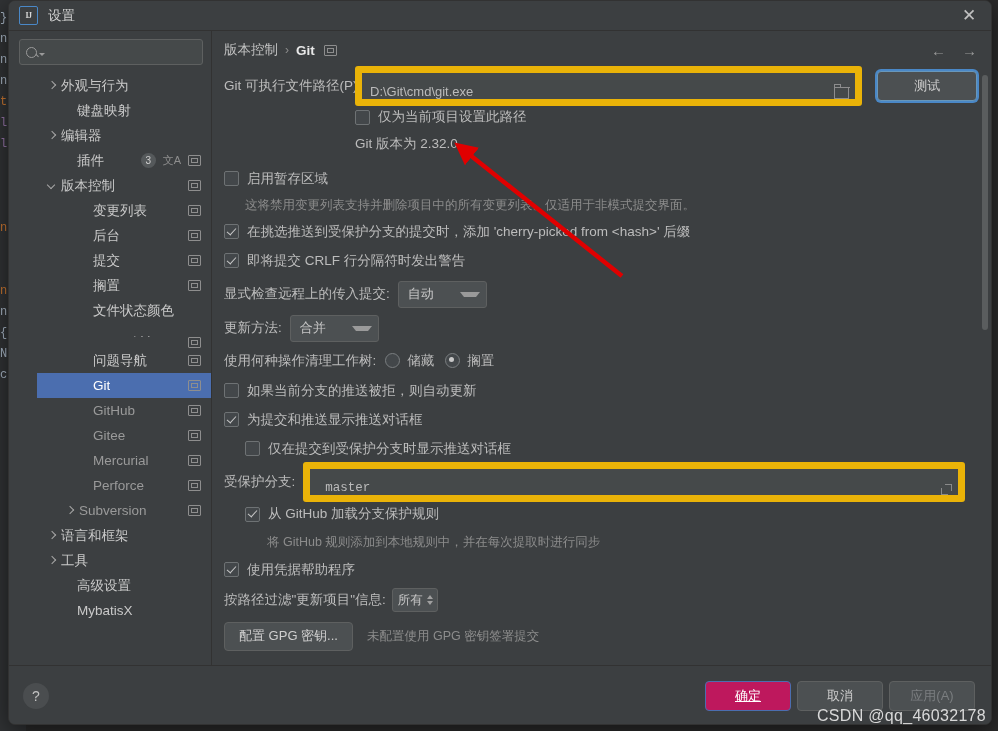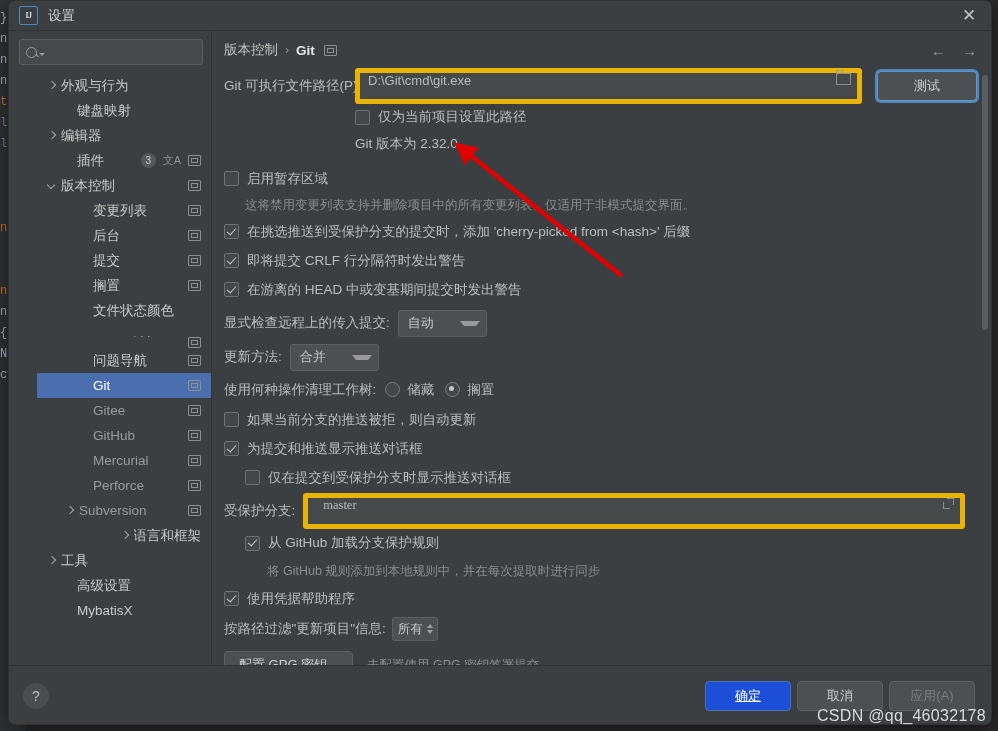--- a/index.html
+++ b/index.html
@@ -78,22 +78,22 @@
   .crumb-sep{color:#8c8c8c;margin:0 7px;font-size:12px;}
   #crumb-copy{margin-left:9px;}
   #navs{margin-left:auto;display:flex;align-items:center;gap:16px;}
   .nav-arr{color:#9a9a9a;font-size:15px;cursor:pointer;line-height:1;}
 
   #content{padding:0 14px 0 12px;position:relative;}
   .row{display:flex;align-items:center;}
   .lbl{font-size:13.5px;color:#bcbcbc;white-space:nowrap;}
   .hint{font-size:12.5px;color:#8c8c8c;}
 
-  .tfield{background:#45494a;border:5px solid #eab308;border-radius:3px;height:26px;
-    display:flex;align-items:flex-start;padding:0 6px 0 8px;color:#bbb;font-size:13px;}
+  .tfield{background:#45494a;border:7px solid #eab308;border-radius:3px;height:26px;
+    display:flex;align-items:flex-end;padding:0 6px 0 8px;color:#bbb;font-size:13px;}
   .tfield .val{flex:1;overflow:hidden;white-space:nowrap;}
   .folder-ic{width:13px;height:10px;border:1.3px solid #9a9a9a;border-top-color:transparent;
     position:relative;flex:0 0 auto;opacity:.85;}
   .folder-ic:before{content:"";position:absolute;left:-1.3px;top:-4px;width:5px;height:3px;
     border:1.3px solid #9a9a9a;border-bottom:0;}
   .folder-ic:after{content:"";position:absolute;left:-1.3px;top:-1px;right:-1.3px;height:1.3px;background:#9a9a9a;}
 
   .btn{background:#4c5052;border:1px solid #5e6060;border-radius:4px;color:#cfcfcf;
     font-size:13px;height:28px;padding:0 14px;cursor:pointer;
     font-family:"Liberation Sans",sans-serif;display:flex;align-items:center;justify-content:center;}
@@ -117,40 +117,40 @@
   .combo .carr{margin-left:auto;padding-left:12px;width:0;height:0;
     border-left:4.5px solid transparent;border-right:4.5px solid transparent;
     border-top:5px solid #9a9a9a;box-sizing:content-box;}
   .spinner{background:#4c5052;border:1px solid #5e6060;border-radius:3px;height:22px;
     display:inline-flex;align-items:center;padding:0 4px 0 5px;color:#c6c6c6;font-size:12.5px;cursor:pointer;}
   .spin-arrs{display:flex;flex-direction:column;margin-left:4px;gap:2px;}
   .spin-arrs i{display:block;width:0;height:0;border-left:3px solid transparent;border-right:3px solid transparent;}
   .spin-arrs i.up{border-bottom:4px solid #a0a0a0;}
   .spin-arrs i.dn{border-top:4px solid #a0a0a0;}
 
-  .mono{font-family:Liberation Serif, serif;font-size:12.5px;padding-left:7px;}
+  .mono{font-family:Liberation Mono, monospace;font-size:12.5px;padding-left:7px;}
   .expand-ic{width:11px;height:11px;position:relative;flex:0 0 auto;opacity:.75;}
   .expand-ic:before{content:"";position:absolute;right:0;top:0;width:6px;height:6px;
     border-top:1.3px solid #a0a0a0;border-right:1.3px solid #a0a0a0;}
   .expand-ic:after{content:"";position:absolute;left:0;bottom:0;width:6px;height:6px;
     border-bottom:1.3px solid #a0a0a0;border-left:1.3px solid #a0a0a0;}
 
   #vscroll{position:absolute;right:2px;top:44px;width:8px;height:600px;}
   #vthumb{position:absolute;top:0;left:1px;width:6px;height:255px;background:#5a5d5e;border-radius:3px;}
 
   
   #footer{height:60px;border-top:1px solid #323232;background:#3c3f41;
     display:flex;align-items:center;padding:0 16px 0 14px;box-sizing:border-box;}
   #help-btn{width:26px;height:26px;border-radius:50%;background:#4a4d4f;color:#c2c2c2;
     display:flex;align-items:center;justify-content:center;font-size:14px;cursor:pointer;}
   #footer-btns{margin-left:auto;display:flex;align-items:center;gap:6px;}
   .fbtn{height:28px;min-width:84px;border-radius:4px;font-size:13px;cursor:pointer;
     display:flex;align-items:center;justify-content:center;
     background:#4c5052;border:1px solid #5e6060;color:#cfcfcf;}
-  .fbtn.primary{background:#1d4ed8;border-color:#4b6eaf;color:#ffffff;text-decoration:underline;}
+  .fbtn.primary{background:#be185d;border-color:#4b6eaf;color:#ffffff;text-decoration:underline;}
   .fbtn.disabled{color:#7b7e80;cursor:default;}
 
   
   #annotation{position:absolute;left:0;top:0;width:998px;height:731px;pointer-events:none;}
   
   #watermark{position:absolute;right:12px;bottom:6px;font-size:16px;color:#d9d9d9;
     font-family:"Liberation Sans",sans-serif;letter-spacing:.3px;}
 </style>
 </head>
 <body>
@@ -272,28 +272,28 @@
           </div>
           <div class="tnode sel" style="padding-left: 42px;">
             <span class="arrow"></span>
             <span class="tlabel">Git</span>
             <span class="trail">
               <span class="copy-ic"></span>
             </span>
           </div>
           <div class="tnode dim" style="padding-left: 42px;">
             <span class="arrow"></span>
+            <span class="tlabel">GitHub</span>
+            <span class="trail">
+              <span class="copy-ic"></span>
+            </span>
+          </div>
+          <div class="tnode dim" style="padding-left: 42px;">
+            <span class="arrow"></span>
             <span class="tlabel">Gitee</span>
-            <span class="trail">
-              <span class="copy-ic"></span>
-            </span>
-          </div>
-          <div class="tnode dim" style="padding-left: 42px;">
-            <span class="arrow"></span>
-            <span class="tlabel">GitHub</span>
             <span class="trail">
               <span class="copy-ic"></span>
             </span>
           </div>
           <div class="tnode dim" style="padding-left: 42px;">
             <span class="arrow"></span>
             <span class="tlabel">Mercurial</span>
             <span class="trail">
               <span class="copy-ic"></span>
             </span>
@@ -305,21 +305,21 @@
               <span class="copy-ic"></span>
             </span>
           </div>
           <div class="tnode dim" style="padding-left: 28px;">
             <span class="arrow right"></span>
             <span class="tlabel">Subversion</span>
             <span class="trail">
               <span class="copy-ic"></span>
             </span>
           </div>
-          <div class="tnode" style="padding-left: 10px; justify-content: flex-end;">
+          <div class="tnode" style="padding-left: 10px;">
             <span class="arrow right"></span>
             <span class="tlabel">语言和框架</span>
           </div>
           <div class="tnode" style="padding-left: 10px;">
             <span class="arrow right"></span>
             <span class="tlabel">工具</span>
           </div>
           <div class="tnode" style="padding-left: 26px;">
             <span class="arrow"></span>
             <span class="tlabel">高级设置</span>
@@ -375,24 +375,20 @@
         <div class="cb-row" style="height:29px;">
           <span class="cb on" id="cb-cherry"></span>
           <span class="lbl">在挑选推送到受保护分支的提交时，添加 'cherry-picked from &lt;hash&gt;' 后缀</span>
         </div>
 
         <div class="cb-row" style="height:29px;">
           <span class="cb on" id="cb-crlf"></span>
           <span class="lbl">即将提交 CRLF 行分隔符时发出警告</span>
         </div>
 
-        <div class="cb-row" style="height:29px;">
-          <span class="cb on" id="cb-detached"></span>
-          <span class="lbl">在游离的 HEAD 中或变基期间提交时发出警告</span>
-        </div>
 
         <div class="row" style="height:34px;margin-top:2px;">
           <span class="lbl">显式检查远程上的传入提交:</span>
           <div class="combo" style="width:72px;margin-left:8px;">
             <span class="cval">自动</span>
             <span class="carr"></span>
           </div>
         </div>
 
         <div class="row" style="height:34px;">

